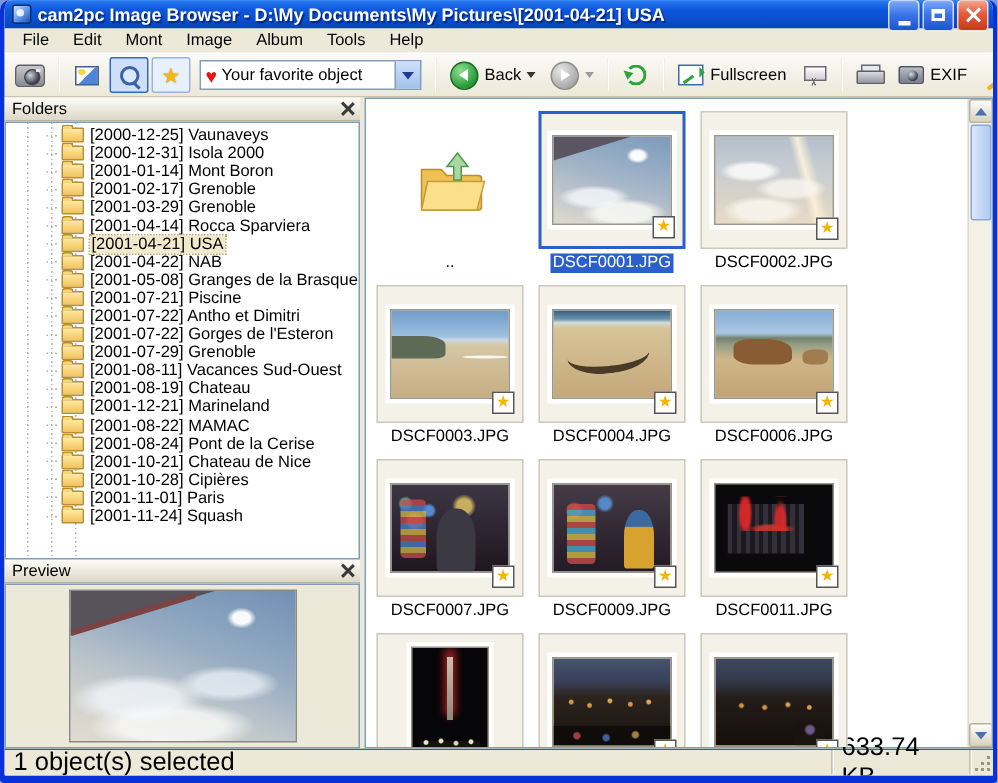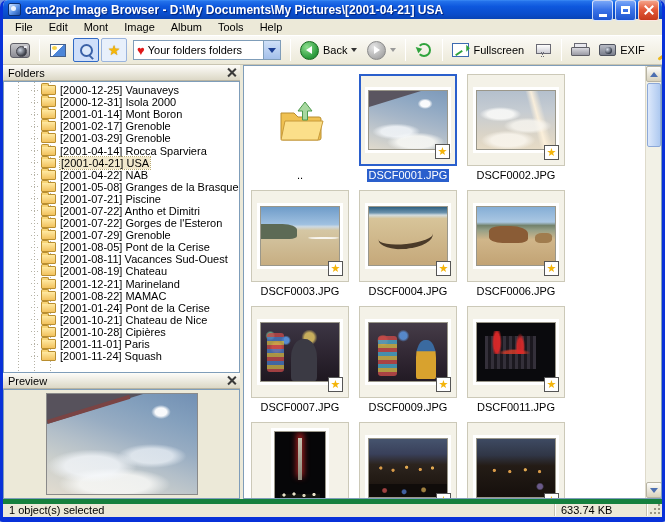--- a/index.html
+++ b/index.html
@@ -229,21 +229,21 @@
   .s-w2{ background:linear-gradient(180deg,#3e4a62 0%,#303646 28%,#241c16 46%,#150f0c 100%); }
   .s-w2::before{ content:''; position:absolute; left:10%; top:44%; width:80%; height:22%;
       background:
         radial-gradient(circle 2px at 15% 45%, #d89a48 0 60%, transparent 100%),
         radial-gradient(circle 2px at 40% 55%, #d89a48 0 60%, transparent 100%),
         radial-gradient(circle 2px at 65% 40%, #e0a850 0 60%, transparent 100%),
         radial-gradient(circle 2px at 88% 55%, #d89a48 0 60%, transparent 100%); }
   .s-w2::after{ content:''; position:absolute; right:6%; bottom:0; width:26%; height:26%;
       background:radial-gradient(circle 4px at 50% 30%, #6a5a8a 0 60%, transparent 100%), #1a1410; border-radius:4px 4px 0 0;}
   
-  .statusbar{ height:17px; background:#ECE9D8; border-top:5px solid #15803d; display:flex; align-items:center; font-size:11px; }
+  .statusbar{ height:17px; background:#ECE9D8; border-top:1px solid #15803d; display:flex; align-items:center; font-size:17px; }
   .status-cell{ padding:0 6px; height:100%; display:flex; align-items:center; }
   .status-left{ flex:1; border-right:1px solid #c5c1ae; box-shadow:1px 0 0 #fff; }
   .status-right{ width:92px; border-right:1px solid #c5c1ae; box-shadow:1px 0 0 #fff; }
   .grip{ width:15px; height:100%; position:relative; }
   .grip::before{ content:''; position:absolute; right:2px; bottom:2px; width:2px; height:2px; background:#9a9684;
      box-shadow:-4px 0 #9a9684, 0 -4px #9a9684, -8px 0 #9a9684, -4px -4px #9a9684, 0 -8px #9a9684; }
 </style>
 </head>
 <body>
 
@@ -284,21 +284,21 @@
         <span class="ico i-adj"></span>
       </span>
     <span class="tbtn pressed">
         <span class="ico i-mag"></span>
       </span>
     <span class="tbtn pressed-light">
         <span class="ico i-star">★</span>
       </span>
     <span class="combo">
       <span class="ico i-heart">♥</span>
-      <span class="combo-text">Your folders folders</span>
+      <span class="combo-text">Your favorite object</span>
       <span class="combo-btn">
           <span class="tri-d"></span>
         </span>
     </span>
     <span class="sep"></span>
     <span class="tbtn">
       <span class="circ green">
           <span class="arr-l"></span>
         </span>
       <span>Back</span>
@@ -395,41 +395,37 @@
             <div class="tree-row">
               <span class="fold"></span>
               <span class="lbl">[2001-07-22] Gorges de l'Esteron</span>
             </div>
             <div class="tree-row">
               <span class="fold"></span>
               <span class="lbl">[2001-07-29] Grenoble</span>
             </div>
             <div class="tree-row">
               <span class="fold"></span>
-              <span class="lbl">[2001-08-05] Pont de la Cerise</span>
-            </div>
-            <div class="tree-row">
-              <span class="fold"></span>
               <span class="lbl">[2001-08-11] Vacances Sud-Ouest</span>
             </div>
             <div class="tree-row">
               <span class="fold"></span>
               <span class="lbl">[2001-08-19] Chateau</span>
             </div>
             <div class="tree-row">
               <span class="fold"></span>
               <span class="lbl">[2001-12-21] Marineland</span>
             </div>
             <div class="tree-row">
               <span class="fold"></span>
               <span class="lbl">[2001-08-22] MAMAC</span>
             </div>
             <div class="tree-row">
               <span class="fold"></span>
-              <span class="lbl">[2001-01-24] Pont de la Cerise</span>
+              <span class="lbl">[2001-08-24] Pont de la Cerise</span>
             </div>
             <div class="tree-row">
               <span class="fold"></span>
               <span class="lbl">[2001-10-21] Chateau de Nice</span>
             </div>
             <div class="tree-row">
               <span class="fold"></span>
               <span class="lbl">[2001-10-28] Cipières</span>
             </div>
             <div class="tree-row">

